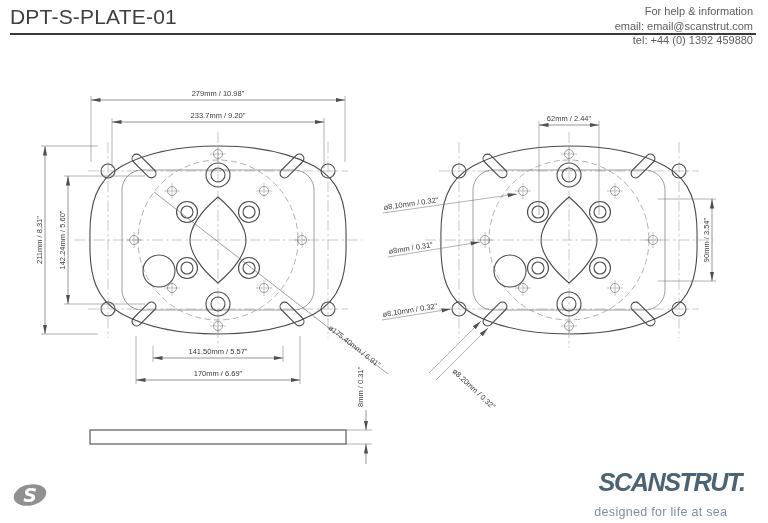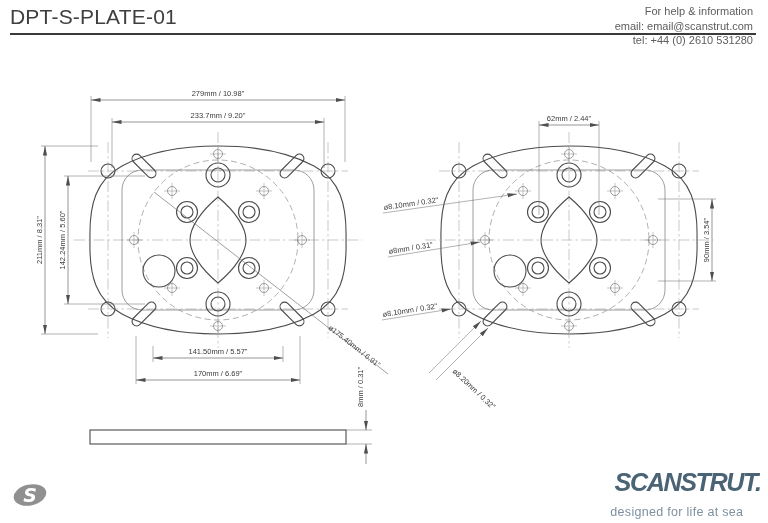--- a/index.html
+++ b/index.html
@@ -12,36 +12,36 @@
   svg.drawing{position:absolute;left:0;top:0;}
   .main{fill:none;stroke:#4b4b4b;stroke-width:1.1;}
   .mainw{fill:#ffffff;stroke:#4b4b4b;stroke-width:1.1;}
   .thin{fill:none;stroke:#6b6b6b;stroke-width:.65;}
   .hair{fill:none;stroke:#8a8a8a;stroke-width:.5;}
   .cl{fill:none;stroke:#a6a6a6;stroke-width:.6;stroke-dasharray:11 3 2.5 3;}
   .dashc{fill:none;stroke:#8e8e8e;stroke-width:.7;stroke-dasharray:6 3.5;}
   .dim{fill:none;stroke:#5c5c5c;stroke-width:.65;}
   .ext{fill:none;stroke:#747474;stroke-width:.55;}
   text.lbl{font-family:"Liberation Sans",sans-serif;font-size:7.5px;fill:#3b3b3b;}
-  .footer-brand{position:absolute;right:7px;top:468px;text-align:left;}
+  .footer-brand{position:absolute;right:23px;top:468px;text-align:left;}
   .wordmark{font-size:26px;font-weight:bold;font-style:italic;color:#4a6476;
             letter-spacing:-1.5px;line-height:1.1;transform:scaleX(.97);transform-origin:right;}
   .tagline{font-size:12.5px;color:#7e90a0;letter-spacing:.3px;margin-top:8px;}
   .slogo{position:absolute;left:13px;top:482px;}
 </style>
 </head>
 <body>
 
 <div class="sheet">
 
   <div class="title">DPT-S-PLATE-01</div>
   <div class="contact">
     <div>For help &amp; information</div>
     <div>email: email@scanstrut.com</div>
-    <div>tel: +44 (0) 2610 531280</div>
+    <div>tel: +44 (0) 1392 459880</div>
   </div>
   <div class="rule"></div>
 
   <svg class="drawing" width="768" height="523" viewBox="0 0 768 523">
     <defs>
       <marker id="arr" markerWidth="10" markerHeight="6" refX="9.5" refY="3" orient="auto-start-reverse" markerUnits="userSpaceOnUse">
         <path d="M9.5,3 L0,0.9 L0,5.1 Z" fill="#4f4f4f"></path>
       </marker>
       <g id="plate">
         <path class="mainw" d="M4,100 C3,64 10,40 36,26 C62,12 96,6 132,6 C168,6 202,12 228,26 C254,40 261,64 260,100 C261,136 254,160 228,174 C202,188 168,194 132,194 C96,194 62,188 36,174 C10,160 3,136 4,100 Z"></path>

